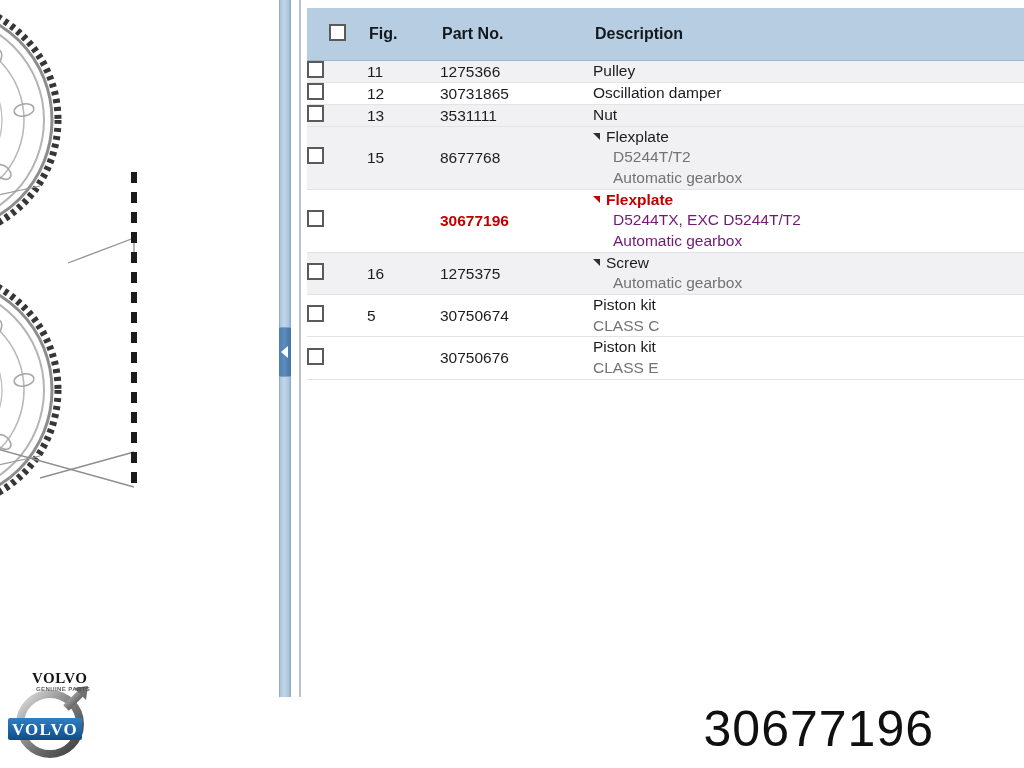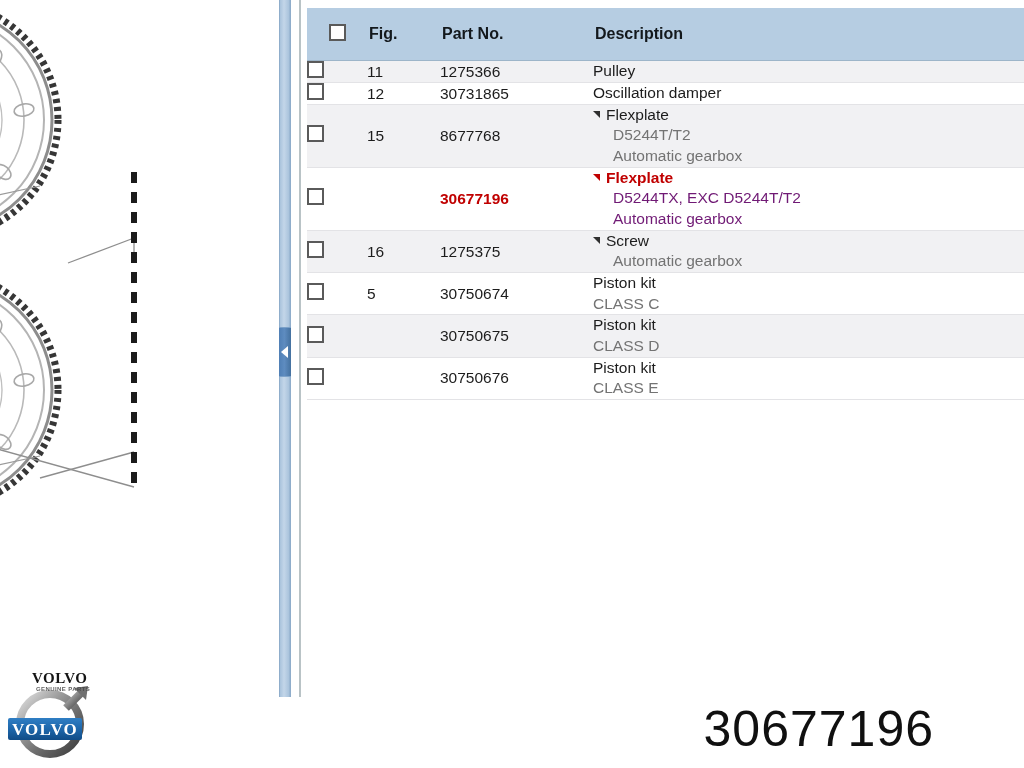--- a/index.html
+++ b/index.html
@@ -298,20 +298,28 @@
         <tr class="plain">
           <td class="cell-chk"><span class="chk"></span></td>
           <td class="cell-fig">12</td>
           <td class="cell-part">30731865</td>
           <td class="cell-desc">
             <div class="desc-main"><span>Oscillation damper</span></div>
           </td>
         </tr>
         <tr class="alt">
           <td class="cell-chk"><span class="chk"></span></td>
+          <td class="cell-fig">13</td>
+          <td class="cell-part">3531111</td>
+          <td class="cell-desc">
+            <div class="desc-main"><span>Nut</span></div>
+          </td>
+        </tr>
+        <tr class="alt">
+          <td class="cell-chk"><span class="chk"></span></td>
           <td class="cell-fig">15</td>
           <td class="cell-part">8677768</td>
           <td class="cell-desc">
             <div class="desc-main"><span class="grp-tri"></span><span>Flexplate</span></div>
             <div class="desc-sub indent-sub">D5244T/T2</div>
             <div class="desc-sub indent-sub">Automatic gearbox</div>
           </td>
         </tr>
         <tr class="plain highlight">
           <td class="cell-chk"><span class="chk"></span></td>
@@ -332,29 +340,20 @@
             <div class="desc-sub indent-sub">Automatic gearbox</div>
           </td>
         </tr>
         <tr class="plain">
           <td class="cell-chk"><span class="chk"></span></td>
           <td class="cell-fig">5</td>
           <td class="cell-part">30750674</td>
           <td class="cell-desc">
             <div class="desc-main"><span>Piston kit</span></div>
             <div class="desc-sub">CLASS C</div>
-          </td>
-        </tr>
-        <tr class="alt">
-          <td class="cell-chk"><span class="chk"></span></td>
-          <td class="cell-fig"></td>
-          <td class="cell-part">30750675</td>
-          <td class="cell-desc">
-            <div class="desc-main"><span>Piston kit</span></div>
-            <div class="desc-sub">CLASS D</div>
           </td>
         </tr>
         <tr class="plain">
           <td class="cell-chk"><span class="chk"></span></td>
           <td class="cell-fig"></td>
           <td class="cell-part">30750676</td>
           <td class="cell-desc">
             <div class="desc-main"><span>Piston kit</span></div>
             <div class="desc-sub">CLASS E</div>
           </td>

